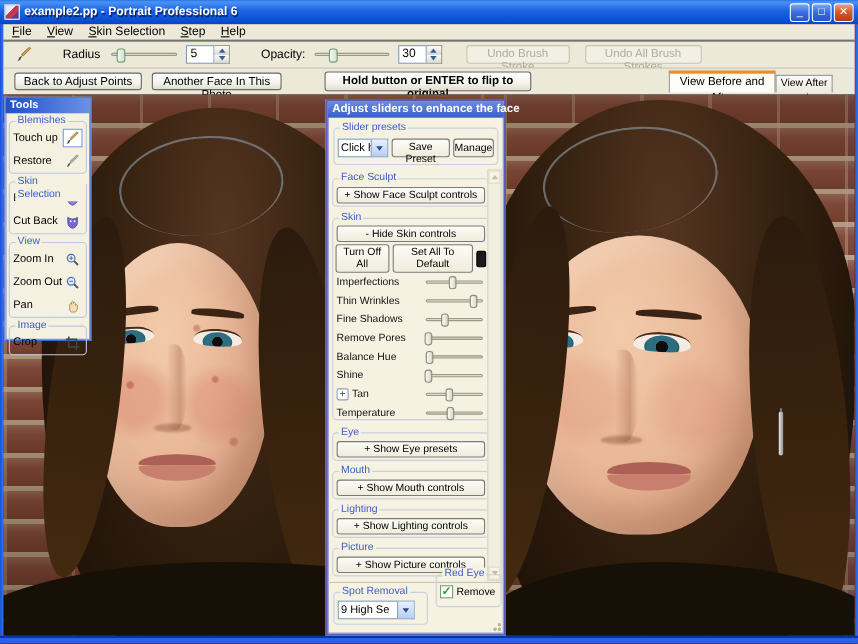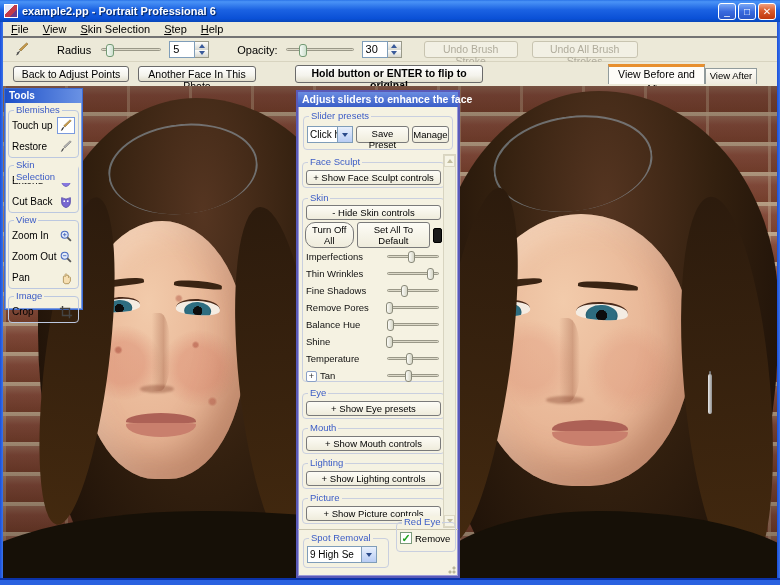--- a/index.html
+++ b/index.html
@@ -382,21 +382,21 @@
       <div class="scrollwrap">
         <div class="fs" style="margin:8px 1px 0 1px;height:26px;">
           <span class="cap">Face Sculpt</span>
           <button class="panel-btn" style="margin:7px 3px 0 3px;width:135px;">+ Show Face Sculpt controls</button>
         </div>
 
         <div class="fs" style="margin:10px 1px 0 1px;height:184px;">
           <span class="cap">Skin</span>
           <button class="panel-btn" style="margin:6px 3px 2px 3px;width:135px;">- Hide Skin controls</button>
           <div style="display:flex;gap:3px;padding:0 2px;align-items:center;">
-            <button class="panel-btn" style="width:50px;border-radius:10px;">Turn Off All</button>
+            <button class="panel-btn" style="width:50px;">Turn Off All</button>
             <button class="panel-btn" style="width:76px;">Set All To Default</button>
             <span class="dark-swatch"></span>
           </div>
           <div class="slider-row">
             <span class="lbl">Imperfections</span>
             <span class="track">
                 <span class="thumb" style="left: calc(48% - 4px);"></span>
               </span>
           </div>
           <div class="slider-row">
@@ -423,29 +423,29 @@
                 <span class="thumb" style="left: calc(5% - 4px);"></span>
               </span>
           </div>
           <div class="slider-row">
             <span class="lbl">Shine</span>
             <span class="track">
                 <span class="thumb" style="left: calc(4% - 4px);"></span>
               </span>
           </div>
           <div class="slider-row">
+            <span class="lbl"><span class="expander">+</span><span>Tan</span></span>
+            <span class="track">
+                <span class="thumb" style="left: calc(42% - 4px);"></span>
+              </span>
+          </div>
+          <div class="slider-row">
             <span class="lbl">Temperature</span>
             <span class="track">
                 <span class="thumb" style="left: calc(43% - 4px);"></span>
-              </span>
-          </div>
-          <div class="slider-row">
-            <span class="lbl"><span class="expander">+</span><span>Tan</span></span>
-            <span class="track">
-                <span class="thumb" style="left: calc(42% - 4px);"></span>
               </span>
           </div>
         </div>
 
         <div class="fs" style="margin:11px 1px 0 1px;height:26px;">
           <span class="cap">Eye</span>
           <button class="panel-btn" style="margin:7px 3px 0 3px;width:135px;">+ Show Eye presets</button>
         </div>
         <div class="fs" style="margin:9px 1px 0 1px;height:26px;">
           <span class="cap">Mouth</span>

